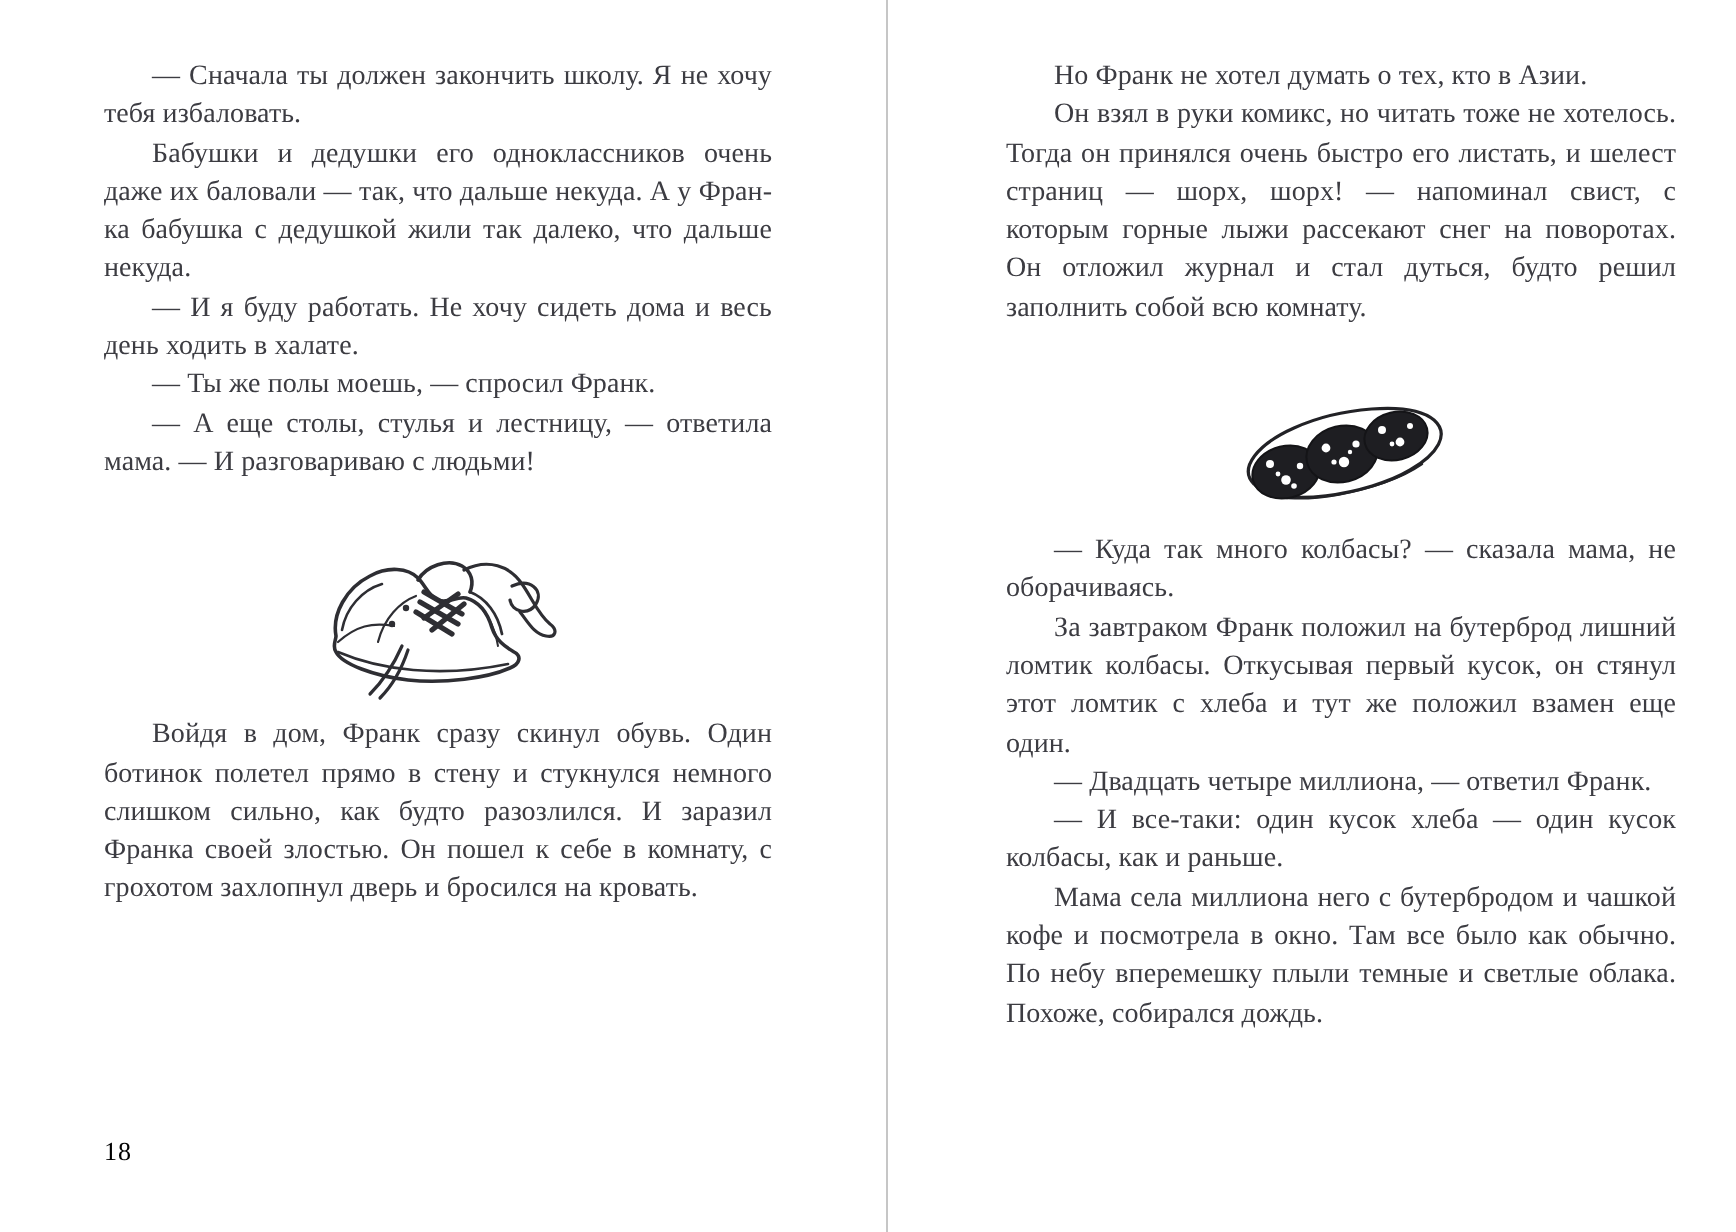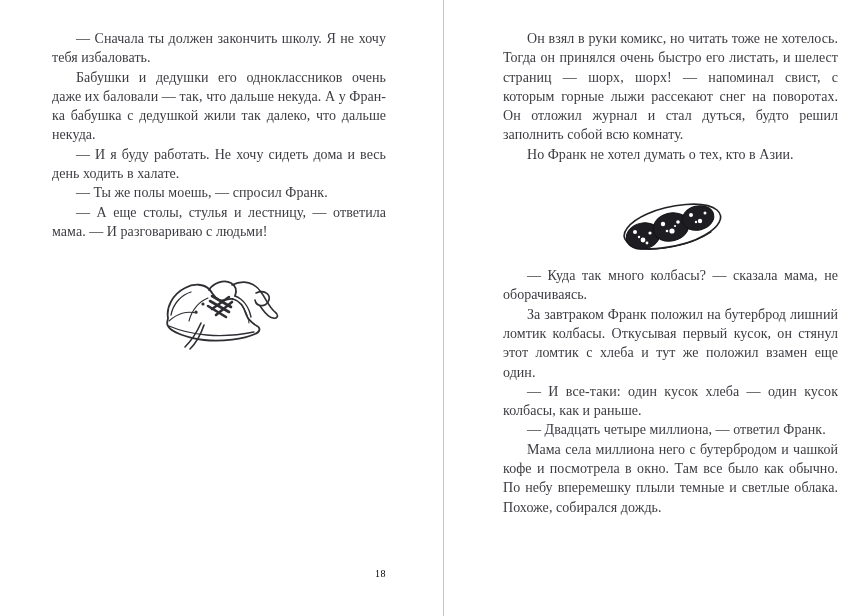--- a/index.html
+++ b/index.html
@@ -27,22 +27,22 @@
     line-height: 19.3px;
     letter-spacing: 0.05px;
   }
   figure { margin: 0; padding: 0; display: block; }
   .figure-shoe    { width: 126px; height: 82px; margin: 30px auto 5px auto; }
   .figure-sausage { width: 108px; height: 60px; margin: 34px auto 8px auto; }
   .pagenum {
     position: absolute;
     top: 568px; left: 0;
     width: 100%;
-    text-align: right;
-    font-size: 10px;
+    text-align: left;
+    font-size: 13px;
     color: #000000;
     letter-spacing: 0.5px;
   }
   .gutter {
     position: absolute;
     left: 443px; top: 0;
     width: 1px; height: 616px;
     background: #c6c6c6;
   }
 </style>
@@ -75,29 +75,30 @@
           <path d="M45 52 C41 61 35 70 29 76 M48 54 C45 63 40 72 34 78" stroke-width="1.6"></path>
           <path d="M13 55 C34 64 64 68 98 61" stroke-width="1.3"></path>
         </g>
         <g fill="#2e2e33" stroke="none">
           <circle cx="40" cy="41" r="1.6"></circle>
           <circle cx="47" cy="33" r="1.6"></circle>
         </g>
       </svg>
     </figure>
 
+    <p class="para">Войдя в дом, Франк сразу скинул обувь. Один ботинок полетел прямо в стену и стукнулся немно­го слишком сильно, как будто разозлился. И заразил Франка своей злостью. Он пошел к себе в комнату, с грохотом захлопнул дверь и бросился на кровать.</p>
 
     <div class="pagenum">18</div>
   </section>
 
   <div class="gutter"></div>
 
   <section class="page page-right">
+    <p class="para">Но Франк не хотел думать о тех, кто в Азии.</p>
     <p class="para">Он взял в руки комикс, но читать тоже не хоте­лось. Тогда он принялся очень быстро его листать, и шелест страниц — шорх, шорх! — напоминал свист, с которым горные лыжи рассекают снег на поворо­тах. Он отложил журнал и стал дуться, будто решил заполнить собой всю комнату.</p>
-    <p class="para">Но Франк не хотел думать о тех, кто в Азии.</p>
 
     <figure class="figure-sausage" aria-label="sausage-slices-sketch">
       <svg width="108" height="60" viewBox="0 0 108 60" aria-hidden="true">
         <g fill="none" stroke="#222226" stroke-width="1.6" stroke-linecap="round">
           <path d="M10 44 C2 36 12 24 30 16 C52 6 88 2 100 12 C108 19 102 29 88 37 C68 49 22 57 10 44 Z"></path>
           <path d="M14 48 C30 56 74 48 94 34" stroke-width="1.2"></path>
         </g>
         <g fill="#1e1e22" stroke="#141417" stroke-width="1">
           <ellipse cx="26" cy="38" rx="17" ry="13" transform="rotate(-14 26 38)"></ellipse>
           <ellipse cx="54" cy="29" rx="18" ry="14" transform="rotate(-14 54 29)"></ellipse>
@@ -117,19 +118,19 @@
           <circle cx="74" cy="17" r="2"></circle>
           <circle cx="83" cy="23" r="2.2"></circle>
           <circle cx="88" cy="15" r="1.5"></circle>
           <circle cx="79" cy="24" r="1.2"></circle>
         </g>
       </svg>
     </figure>
 
     <p class="para">— Куда так много колбасы? — сказала мама, не оборачиваясь.</p>
     <p class="para">За завтраком Франк положил на бутерброд лишний ломтик колбасы. Откусывая первый кусок, он стянул этот ломтик с хлеба и тут же положил вза­мен еще один.</p>
+    <p class="para">— Двадцать четыре миллиона, — ответил Франк.</p>
     <p class="para">— И все-таки: один кусок хлеба — один кусок колбасы, как и раньше.</p>
-    <p class="para">— Двадцать четыре миллиона, — ответил Франк.</p>
     <p class="para">Мама села миллиона него с бутербродом и чаш­кой кофе и посмотрела в окно. Там все было как обычно. По небу вперемешку плыли темные и свет­лые облака. Похоже, собирался дождь.</p>
 
   </section>
 
 </div>
 
 </body></html>

